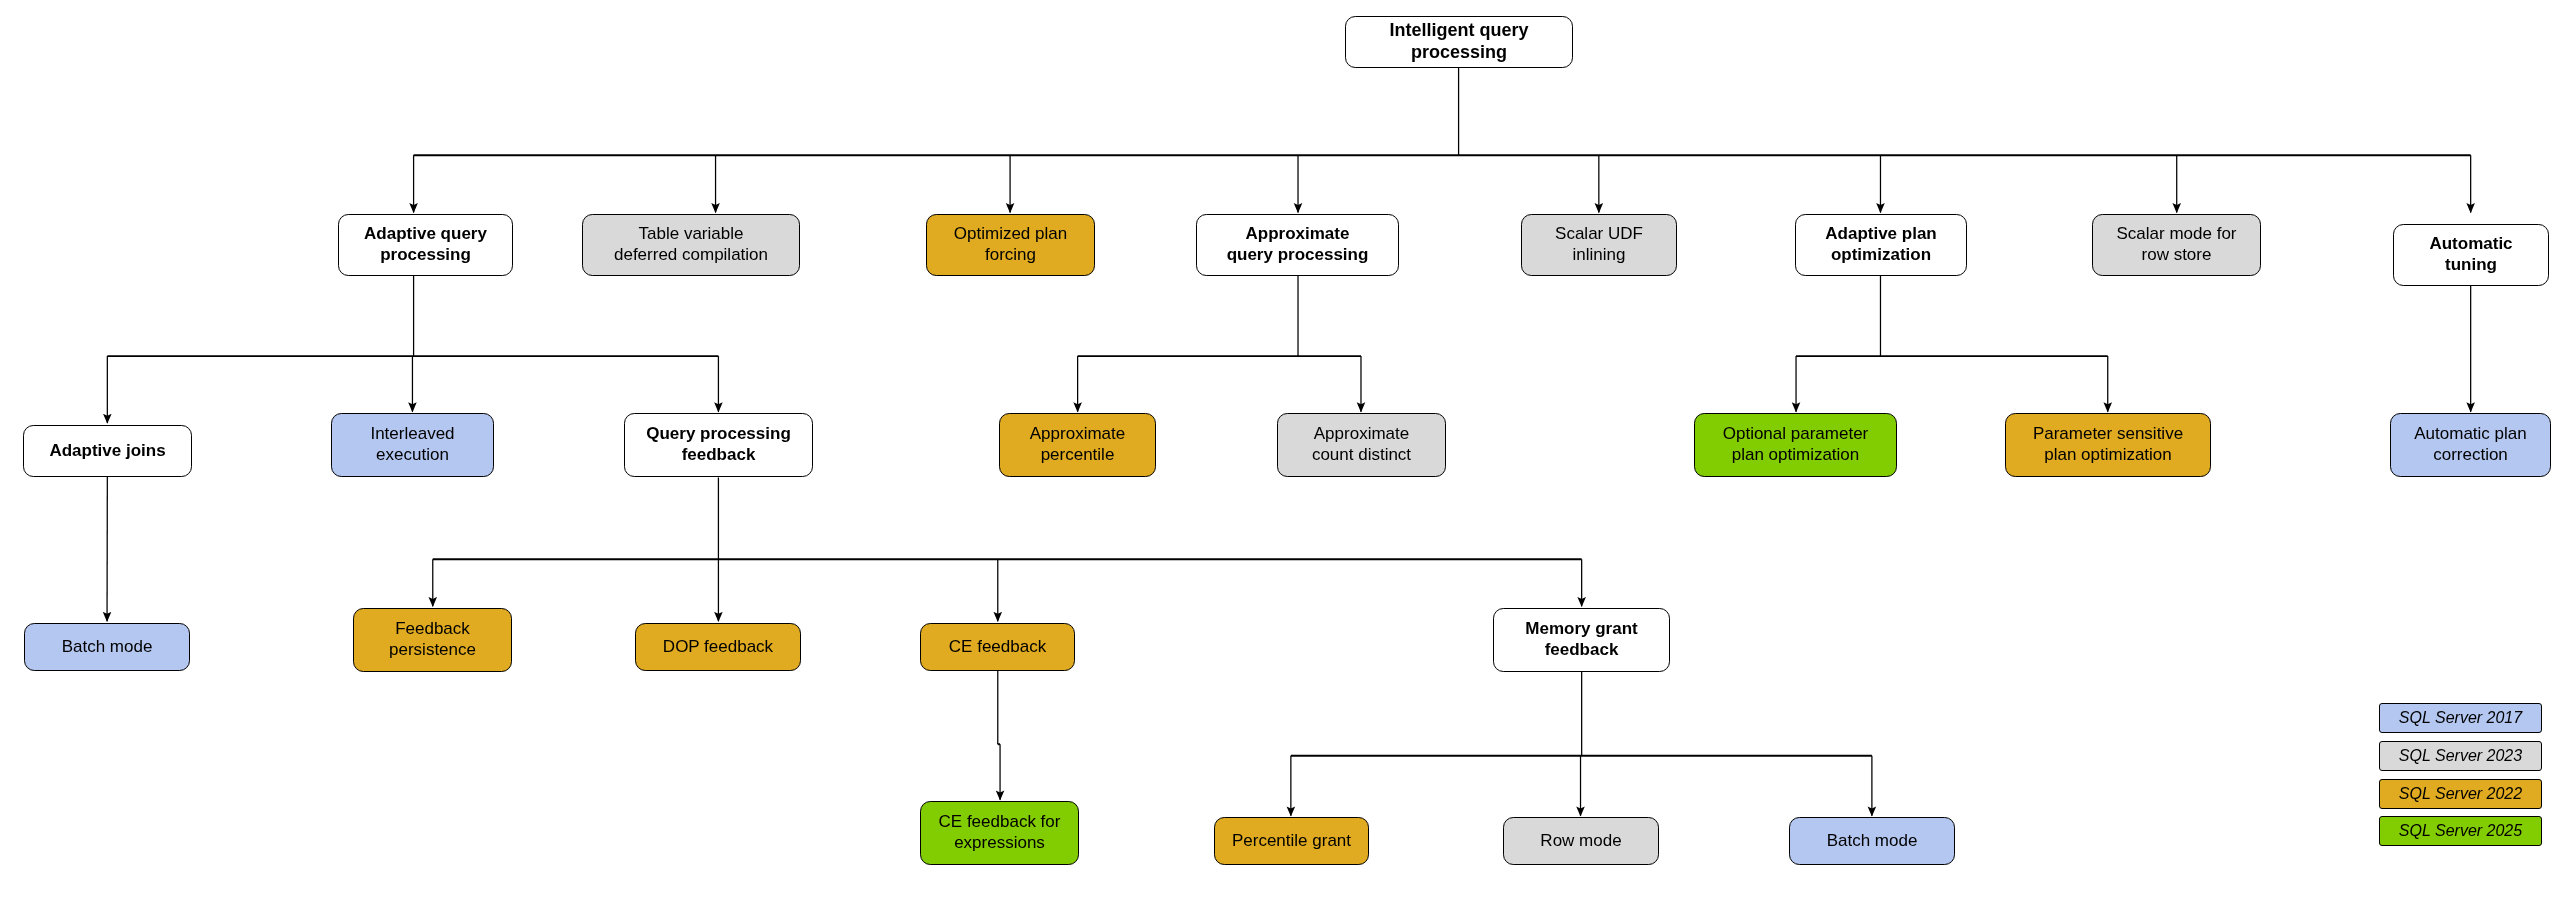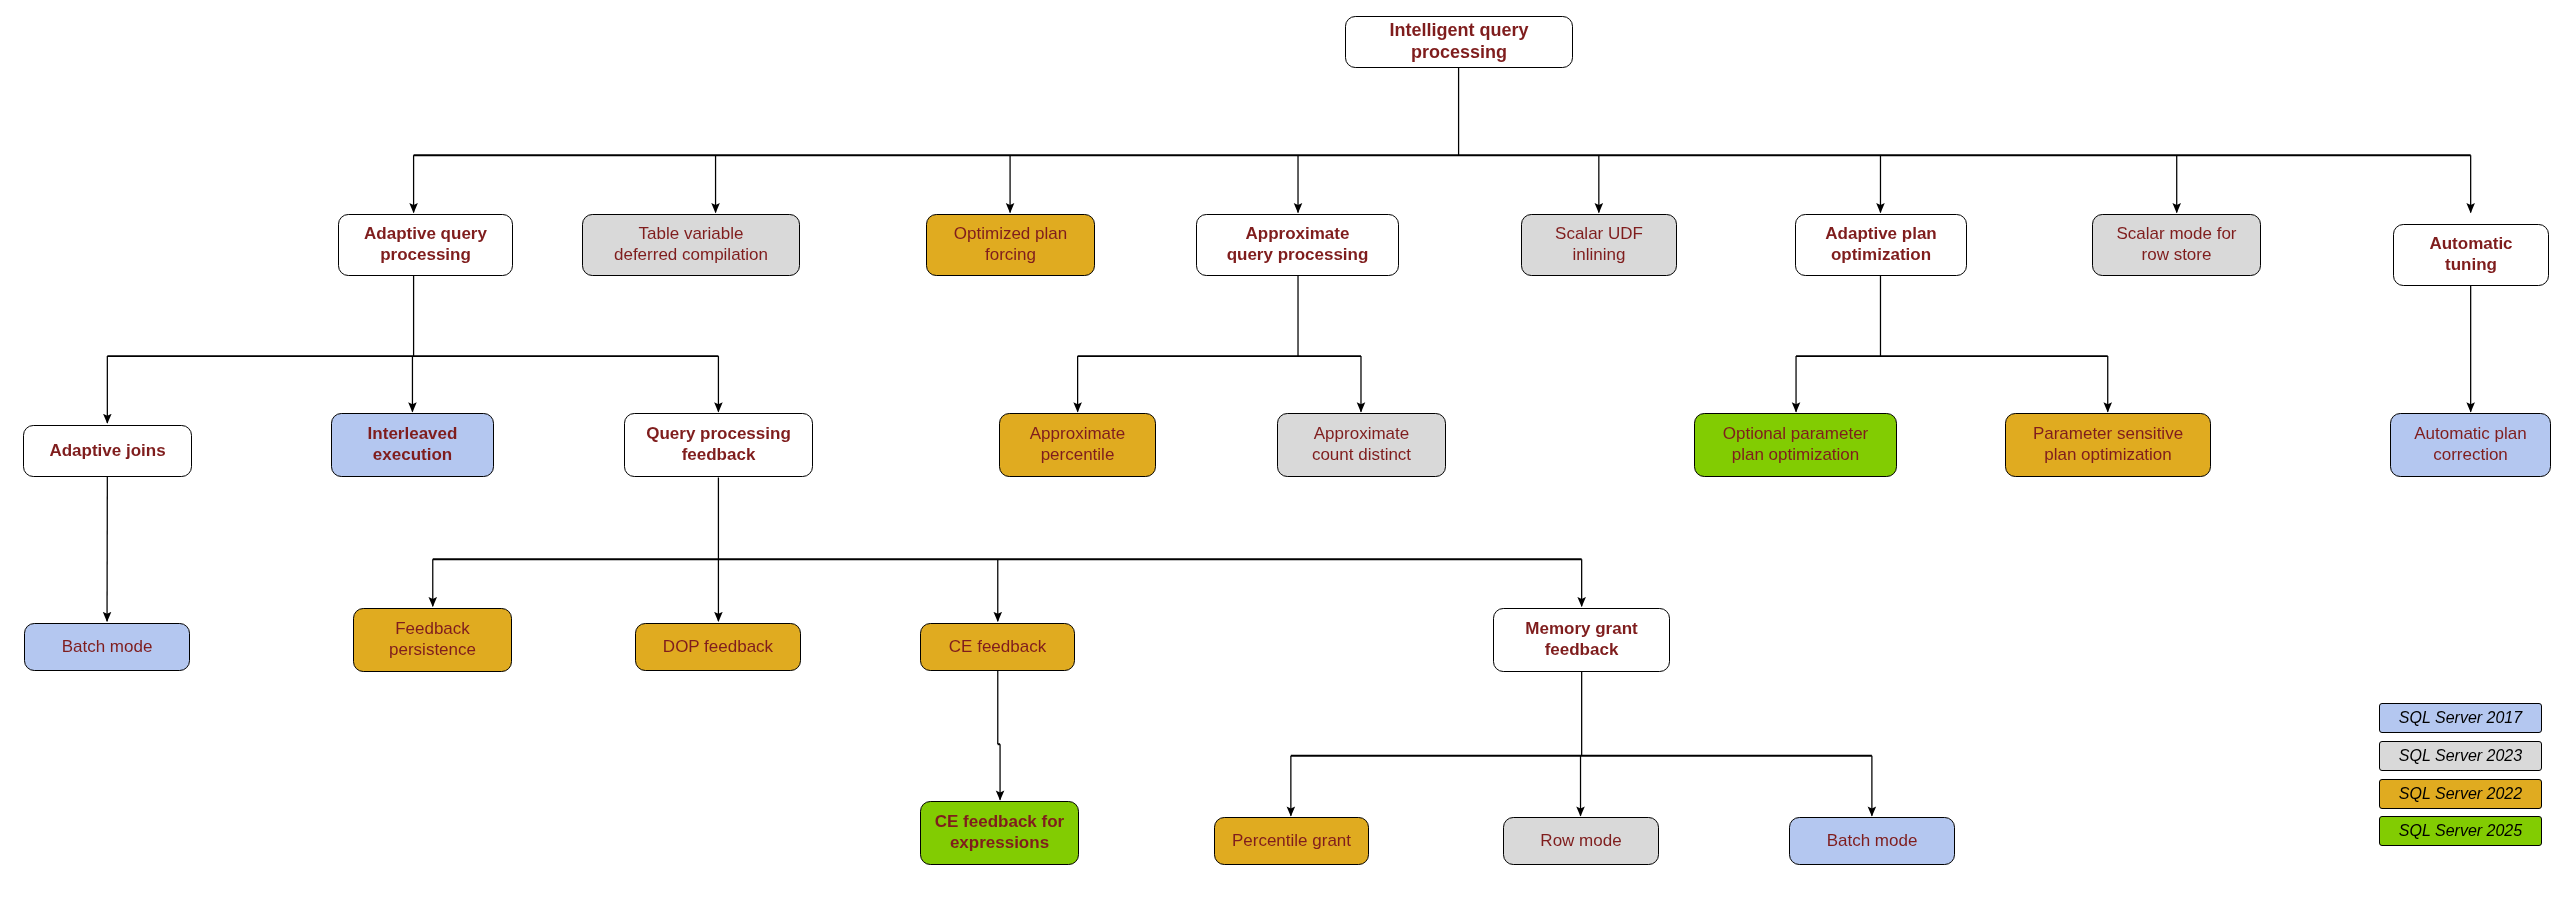--- a/index.html
+++ b/index.html
@@ -28,21 +28,21 @@
   .node {
     position: absolute;
     box-sizing: border-box;
     border: 1.7px solid #000000;
     border-radius: 10.3px;
     background: #ffffff;
     display: flex;
     align-items: center;
     justify-content: center;
     text-align: center;
-    color: #7f1d1d;
+    color: #000000;
     font-size: 17px;
     line-height: 1.22;
     padding: 2.3px 4.6px;
     white-space: pre-line;
     z-index: 2;
   }
   .node.root {
     font-weight: bold;
     font-size: 18px;
   }
@@ -129,42 +129,42 @@
 query processing</div>
       <div class="node plain" style="left: 1521px; top: 214px; width: 156px; height: 62px; background: rgb(217, 217, 217); font-weight: 400;">Scalar UDF
 inlining</div>
       <div class="node" style="left: 1795px; top: 214px; width: 172px; height: 62px; background: rgb(255, 255, 255); font-weight: 700;">Adaptive plan
 optimization</div>
       <div class="node plain" style="left: 2092px; top: 214px; width: 169px; height: 62px; background: rgb(217, 217, 217); font-weight: 400;">Scalar mode for
 row store</div>
       <div class="node" style="left: 2393px; top: 224px; width: 156px; height: 62px; background: rgb(255, 255, 255); font-weight: 700;">Automatic
 tuning</div>
       <div class="node" style="left: 23px; top: 425px; width: 169px; height: 52px; background: rgb(255, 255, 255); font-weight: 700;">Adaptive joins</div>
-      <div class="node plain" style="left: 331px; top: 413px; width: 163px; height: 64px; background: rgb(180, 199, 240); font-weight: 700;">Interleaved
+      <div class="node plain" style="left: 331px; top: 413px; width: 163px; height: 64px; background: rgb(180, 199, 240); font-weight: 400;">Interleaved
 execution</div>
       <div class="node" style="left: 624px; top: 413px; width: 189px; height: 64px; background: rgb(255, 255, 255); font-weight: 700;">Query processing
 feedback</div>
       <div class="node plain" style="left: 999px; top: 413px; width: 157px; height: 64px; background: rgb(224, 171, 32); font-weight: 400;">Approximate
 percentile</div>
       <div class="node plain" style="left: 1277px; top: 413px; width: 169px; height: 64px; background: rgb(217, 217, 217); font-weight: 400;">Approximate
 count distinct</div>
       <div class="node plain" style="left: 1694px; top: 413px; width: 203px; height: 64px; background: rgb(130, 204, 2); font-weight: 400;">Optional parameter
 plan optimization</div>
       <div class="node plain" style="left: 2005px; top: 413px; width: 206px; height: 64px; background: rgb(224, 171, 32); font-weight: 400;">Parameter sensitive
 plan optimization</div>
       <div class="node plain" style="left: 2390px; top: 413px; width: 161px; height: 64px; background: rgb(180, 199, 240); font-weight: 400;">Automatic plan
 correction</div>
       <div class="node plain" style="left: 24px; top: 623px; width: 166px; height: 48px; background: rgb(180, 199, 240); font-weight: 400;">Batch mode</div>
       <div class="node plain" style="left: 353px; top: 608px; width: 159px; height: 64px; background: rgb(224, 171, 32); font-weight: 400;">Feedback
 persistence</div>
       <div class="node plain" style="left: 635px; top: 623px; width: 166px; height: 48px; background: rgb(224, 171, 32); font-weight: 400;">DOP feedback</div>
       <div class="node plain" style="left: 920px; top: 623px; width: 155px; height: 48px; background: rgb(224, 171, 32); font-weight: 400;">CE feedback</div>
       <div class="node" style="left: 1493px; top: 608px; width: 177px; height: 64px; background: rgb(255, 255, 255); font-weight: 700;">Memory grant
 feedback</div>
-      <div class="node plain" style="left: 920px; top: 801px; width: 159px; height: 64px; background: rgb(130, 204, 2); font-weight: 700;">CE feedback for
+      <div class="node plain" style="left: 920px; top: 801px; width: 159px; height: 64px; background: rgb(130, 204, 2); font-weight: 400;">CE feedback for
 expressions</div>
       <div class="node plain" style="left: 1214px; top: 817px; width: 155px; height: 48px; background: rgb(224, 171, 32); font-weight: 400;">Percentile grant</div>
       <div class="node plain" style="left: 1503px; top: 817px; width: 156px; height: 48px; background: rgb(217, 217, 217); font-weight: 400;">Row mode</div>
       <div class="node plain" style="left: 1789px; top: 817px; width: 166px; height: 48px; background: rgb(180, 199, 240); font-weight: 400;">Batch mode</div>
     </div>
   <div id="legend-layer">
       <div class="legend-box" style="left: 2379px; top: 703px; width: 163px; height: 30px; background: rgb(180, 199, 240);">SQL Server 2017</div>
       <div class="legend-box" style="left: 2379px; top: 741px; width: 163px; height: 30px; background: rgb(217, 217, 217);">SQL Server 2023</div>
       <div class="legend-box" style="left: 2379px; top: 779px; width: 163px; height: 30px; background: rgb(224, 171, 32);">SQL Server 2022</div>
       <div class="legend-box" style="left: 2379px; top: 816px; width: 163px; height: 30px; background: rgb(130, 204, 2);">SQL Server 2025</div>

